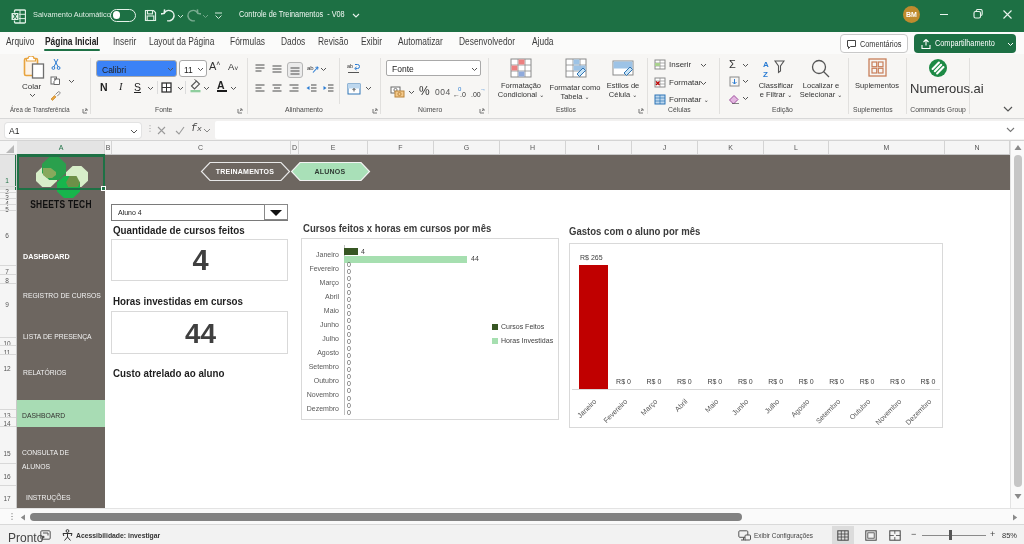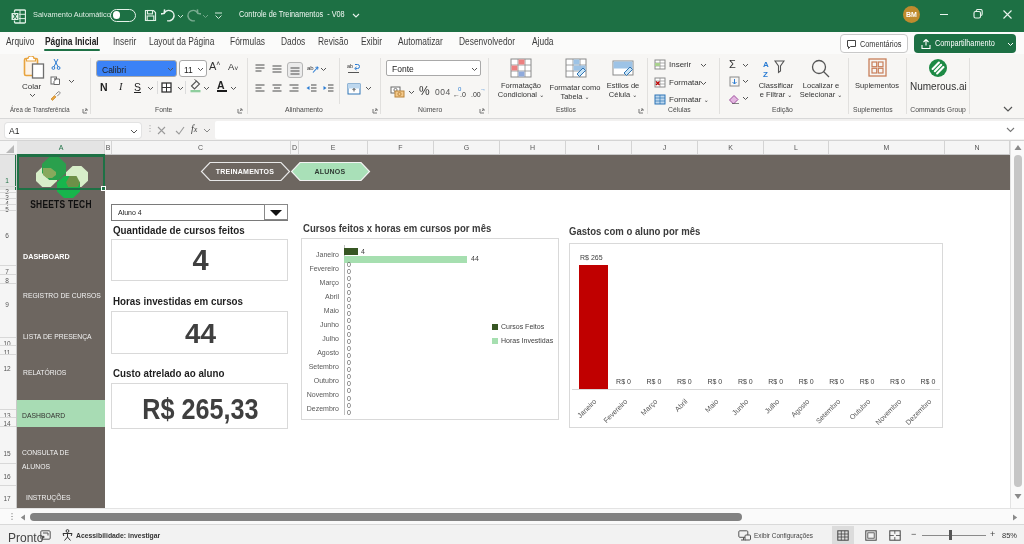--- a/index.html
+++ b/index.html
@@ -382,21 +382,21 @@
   <div class="abs" style="left:853px;top:52px;font-size:6.8px;color:#4a4a4a">Suplementos</div>
 
   <svg class="ic" style="left:928px;top:4px" width="20" height="20" viewBox="0 0 20 20">
     <circle cx="10" cy="10" r="9" fill="#1d8a45"></circle>
     <g transform="rotate(-45 10 10)" fill="#fff">
         <rect x="4.5" y="5.8" width="11" height="2.1" rx="1"></rect>
         <rect x="4.5" y="9" width="11" height="2.1" rx="1"></rect>
         <rect x="4.5" y="12.2" width="11" height="2.1" rx="1"></rect>
       </g>
   </svg>
-  <div class="abs" style="left:910px;top:27px;width:56px;font-size:10px;color:#333">Numerous.ai</div>
+  <div class="abs" style="left:910px;top:27px;width:56px;font-size:13px;color:#333">Numerous.ai</div>
   <div class="abs" style="left:910px;top:52px;width:56px;text-align:center;font-size:6.8px;color:#4a4a4a">Commands Group</div>
 
   <svg class="ic" style="left:1003px;top:52px" width="10" height="7" viewBox="0 0 10 7">
       <path d="M1 1 l4 4 4 -4" fill="none" stroke="#555" stroke-width="1.2"></path>
     </svg>
 </div>
 
 <div class="abs" id="fbar" style="left:0;top:119px;width:1024px;height:22px;background:#f2f1f0;border-bottom:1px solid #d4d4d4">
   <div class="abs" style="left:5px;top:4px;width:136px;height:15px;background:#fff;border-radius:3px;box-shadow:0 0 0 1px #e3e3e3">
     <div class="abs" style="left:4px;top:3px;font-size:8.5px;color:#222">A1</div>
@@ -404,21 +404,21 @@
         <path d="M1 1 l3 3 l3 -3" fill="none" stroke="#555" stroke-width="1"></path>
       </svg>
   </div>
   <div class="abs" style="left:146px;top:5px;width:2px;height:10px;color:#999;font-size:8px">⋮</div>
   <svg class="ic" style="left:157px;top:7px" width="9" height="9" viewBox="0 0 9 9">
       <path d="M1 1 L8 8 M8 1 L1 8" stroke="#9a9a9a" stroke-width="1.1"></path>
     </svg>
   <svg class="ic" style="left:175px;top:7px" width="10" height="9" viewBox="0 0 10 9">
       <path d="M1 5 l3 3 L9 1" fill="none" stroke="#9a9a9a" stroke-width="1.1"></path>
     </svg>
-  <div class="abs" style="left:191px;top:4px;font-size:10px;font-style:italic;color:#444;font-family:Liberation Serif, serif">f<span style="font-size:8px">x</span></div>
+  <div class="abs" style="left:191px;top:4px;font-size:10px;font-style:italic;color:#444;font-family:Liberation Mono, monospace">f<span style="font-size:8px">x</span></div>
   <svg class="ic" style="left:203px;top:9px" width="8" height="6" viewBox="0 0 8 6">
       <path d="M1 1 l3 3 l3 -3" fill="none" stroke="#888" stroke-width="1"></path>
     </svg>
   <div class="abs" style="left:215px;top:2px;width:809px;height:18px;background:#fff;border-radius:2px 0 0 2px"></div>
   <svg class="ic" style="left:1006px;top:8px" width="9" height="7" viewBox="0 0 9 7">
       <path d="M1 1 l3.5 3.5 L8 1" fill="none" stroke="#777" stroke-width="1.1"></path>
     </svg>
 </div>
 
 <div class="abs" id="colhead" style="left:0;top:141px;width:1024px;height:14px;background:#f5f5f5;border-bottom:1px solid #c9c9c9;font-size:7px;color:#555">
@@ -489,23 +489,20 @@
   <div class="abs" style="left:111px;top:84px;width:177px;height:42px;background:#fff;border:1px solid #d9d9d9">
     <div class="abs" style="left:0;top:4px;width:177px;text-align:center;font-size:29px;font-weight:bold;color:#3f3f3f">4</div>
   </div>
 
   <div class="abs nw8" style="left:113px;top:140px;font-size:11px;font-weight:bold;color:#1f1f1f">Horas investidas em cursos</div>
   <div class="abs" style="left:111px;top:156px;width:177px;height:43px;background:#fff;border:1px solid #d9d9d9">
     <div class="abs" style="left:0;top:6px;width:177px;text-align:center;font-size:28px;font-weight:bold;color:#3f3f3f">44</div>
   </div>
 
   <div class="abs nw8" style="left:113px;top:212px;font-size:11px;font-weight:bold;color:#1f1f1f">Custo atrelado ao aluno</div>
-  <div class="abs" style="left:111px;top:228px;width:177px;height:46px;background:#fff;border:1px solid #d9d9d9">
-    <div class="abs" style="left:0;top:8px;width:177px;text-align:center;font-size:30px;font-weight:bold;color:#3f3f3f;transform:scaleX(.84)">R$ 265,33</div>
-  </div>
 
   <div class="abs nw7" style="left:303px;top:67px;font-size:11px;font-weight:bold;color:#3b3b3b">Cursos feitos x horas em cursos por mês</div>
   <div class="abs" id="chartL" style="left:301px;top:83px;width:258px;height:182px;background:#fff;border:1px solid #d9d9d9">
     <div class="abs" style="left:41.5px;top:6px;width:1px;height:170px;background:#bfbfbf"></div>
     <div class="abs" style="left:0;top:11.5px;width:37px;text-align:right;font-size:7px;color:#595959">Janeiro</div>
     <div class="abs" style="left:0;top:25.6px;width:37px;text-align:right;font-size:7px;color:#595959">Fevereiro</div>
     <div class="abs" style="left:0;top:39.7px;width:37px;text-align:right;font-size:7px;color:#595959">Março</div>
     <div class="abs" style="left:0;top:53.7px;width:37px;text-align:right;font-size:7px;color:#595959">Abril</div>
     <div class="abs" style="left:0;top:67.8px;width:37px;text-align:right;font-size:7px;color:#595959">Maio</div>
     <div class="abs" style="left:0;top:81.9px;width:37px;text-align:right;font-size:7px;color:#595959">Junho</div>

